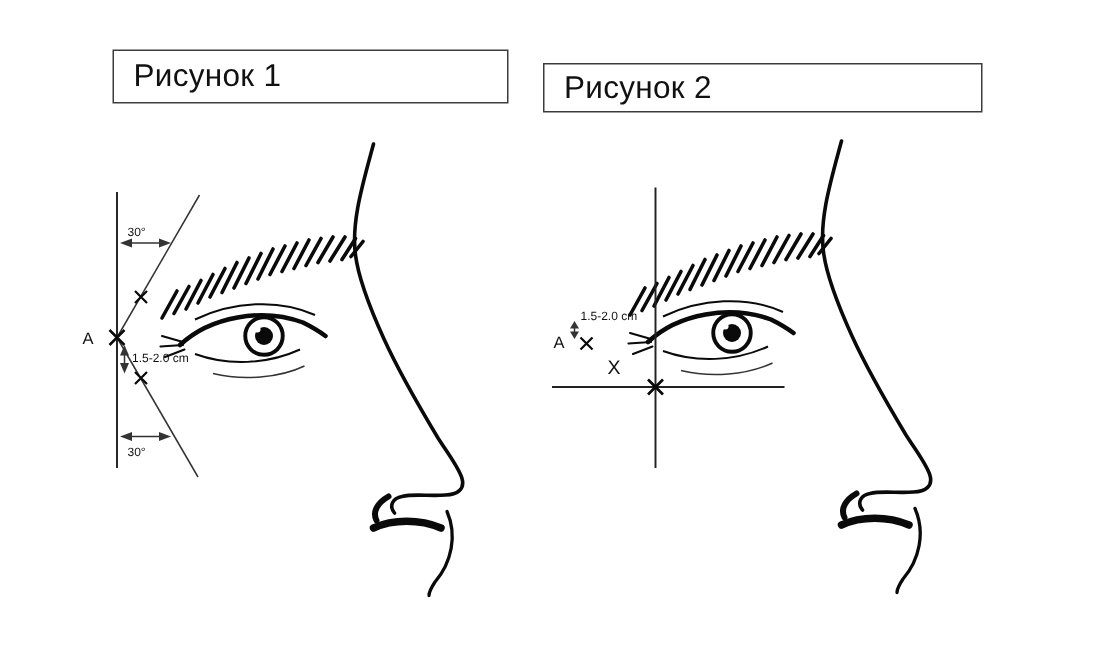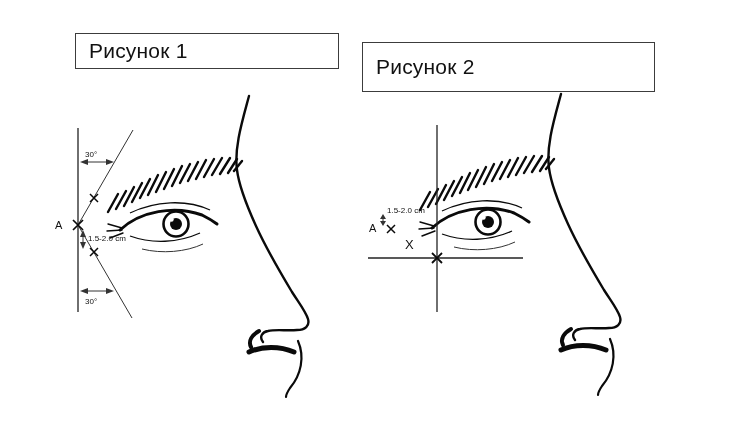--- a/index.html
+++ b/index.html
@@ -2,21 +2,21 @@
 <html><head>
 <meta charset="utf-8">
 <style>
   html,body{margin:0;padding:0;background:#fff;}
   .canvas{position:relative;width:735px;height:432px;background:#fff;overflow:hidden;
           font-family:"Liberation Sans",sans-serif;}
   .fig-title-box{position:absolute;border:1px solid #3c3c3c;background:#fff;
                  display:flex;align-items:center;padding-left:13px;box-sizing:border-box;}
   .fig-title-box span{font-size:21px;color:#111;letter-spacing:.2px;}
   #box1{left:75px;top:33px;width:264px;height:36px;}
-  #box2{left:362px;top:42px;width:293px;height:50px;}
+  #box2{left:362px;top:42px;width:293px;height:33px;}
   svg{position:absolute;left:0;top:0;}
   svg text{font-family:"Liberation Sans",sans-serif;fill:#111;}
   .t-point{font-size:11px;}
   .t-small{font-size:8px;}
   .t-x{font-size:13px;}
   .ink{stroke:#0a0a0a;fill:none;}
   .thin{stroke:#333;fill:none;}
 </style>
 </head>
 <body>

